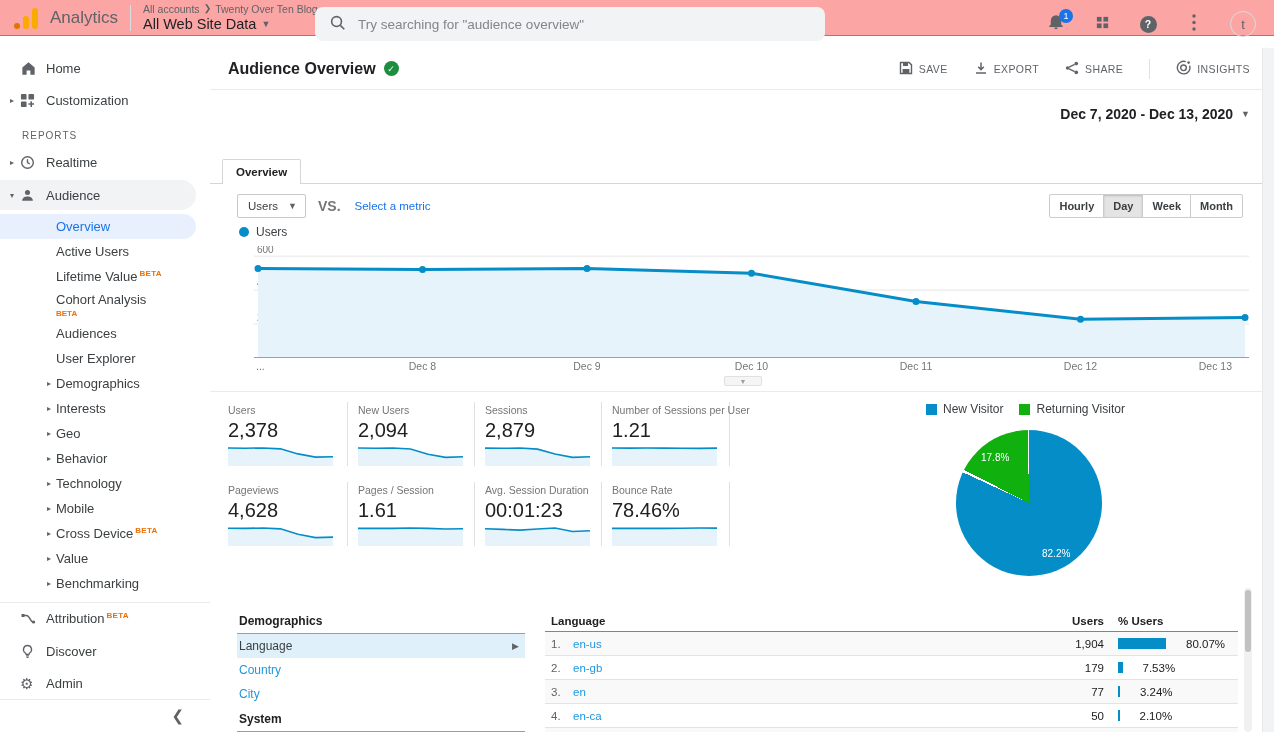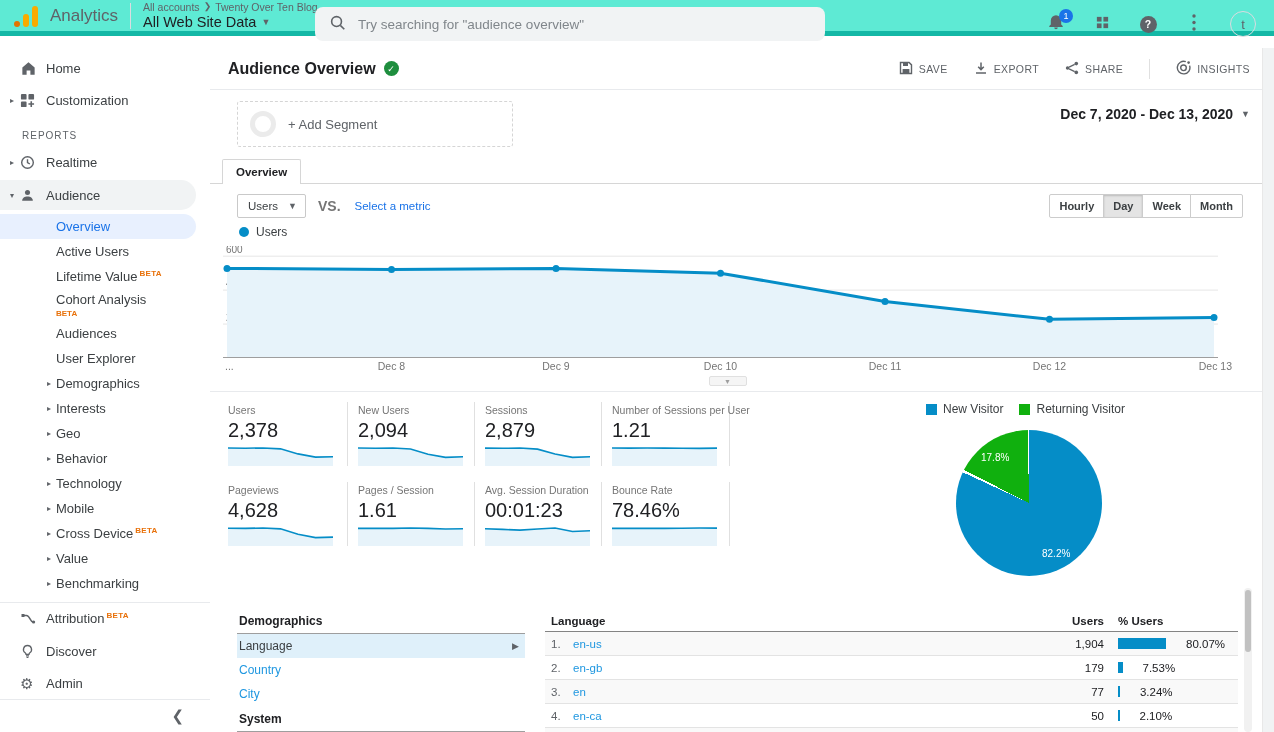--- a/index.html
+++ b/index.html
@@ -1,22 +1,22 @@
 <!DOCTYPE html>
 <html><head>
 <meta charset="utf-8">
 <style>
   * { box-sizing: border-box; margin: 0; padding: 0; }
   html,body { width:1274px; height:732px; }
   body { font-family:"Liberation Sans", sans-serif; background:#fff; color:#3c4043; overflow:hidden; }
   .app { position:relative; width:1274px; height:732px; background:#fff; }
 
   
-  .topbar { position:absolute; top:0; left:0; right:0; height:36px; background:#5eead4;
-            border-bottom:5px solid #14b8a6; display:flex; align-items:center; z-index:30; }
+  .topbar { position:absolute; top:0; left:0; right:0; height:36px; background:#fca5a5;
+            border-bottom:1px solid #14b8a6; display:flex; align-items:center; z-index:30; }
   .logo-wrap { display:flex; align-items:center; gap:10px; padding-left:16px; width:128px; }
   .ga-logo { position:relative; width:24px; height:22px; }
   .ga-logo .b1 { position:absolute; right:2px; bottom:0; width:6px; height:21px; background:#f9ab00; border-radius:3px; }
   .ga-logo .b2 { position:absolute; right:11px; bottom:0; width:6px; height:13px; background:#f9ab00; border-radius:3px; }
   .ga-logo .b3 { position:absolute; right:20px; bottom:0; width:6px; height:6px; background:#e37400; border-radius:3px; }
   .product-name { font-size:17px; color:#5f6368; }
   .top-divider { width:1px; height:26px; background:#dadce0; margin:0 12px 0 2px; }
   .crumb-block { line-height:1.15; }
   .crumb-top { font-size:10.5px; color:#5f6368; display:flex; gap:4px; align-items:center; }
   .crumb-top .sep { color:#5f6368; font-size:9px; }
@@ -94,21 +94,21 @@
   .gran-btn { border:1px solid #ccc; background:#fff; font-size:11px; font-weight:bold; color:#3c4043; padding:5px 9px;
               margin-left:-1px; cursor:pointer; font-family:"Liberation Sans",sans-serif; }
   .gran-btn:first-child { border-radius:2px 0 0 2px; margin-left:0; }
   .gran-btn:last-child { border-radius:0 2px 2px 0; }
   .gran-btn.active { background:#e4e4e4; box-shadow:inset 0 1px 2px rgba(0,0,0,.18); }
 
   .legend-row { height:20px; display:flex; align-items:center; gap:7px; padding-left:29px; margin-top:2px; }
   .dot { width:10px; height:10px; border-radius:50%; background:#058dc7; }
   .legend-label { font-size:12px; color:#3c4043; }
 
-  .chart-wrap { position:relative; margin:4px 42px 0 13px; }
+  .chart-wrap { position:relative; margin:4px 42px 0 44px; }
   .xlabels { position:relative; height:15px; font-size:10.5px; color:#757575; }
   .xlabels span { position:absolute; top:2px; white-space:nowrap; }
   .expander { width:38px; height:10px; margin:3px auto 0; background:#f5f5f5; border:1px solid #e0e0e0; border-radius:2px;
               display:flex; align-items:center; justify-content:center; font-size:7px; color:#9e9e9e; cursor:pointer; }
   .section-div { border-bottom:1px solid #e8eaed; margin-top:5px; }
 
   .metrics-area { position:relative; height:188px; margin-top:10px; }
   .scorecards { display:grid; grid-template-columns:130px 127px 127px 128px; margin-left:8px; row-gap:16px; }
   .scard { padding:2px 6px 0 10px; border-right:1px solid #e0e0e0; }
   .scard .lbl { font-size:10.5px; color:#757575; white-space:nowrap; }
@@ -391,24 +391,20 @@
                 <circle cx="7.5" cy="7.8" r="2.8"></circle>
                 <path d="M13.6 5.6a6.3 6.3 0 1 1-3.8-3.9"></path>
                 <circle cx="12.6" cy="2.6" r="1.3" fill="#5f6368" stroke="none"></circle>
               </svg></span>
             <span>INSIGHTS</span>
           </div>
         </div>
     </div>
 
     <div class="segment-row">
-      <div class="seg-card seg-add">
-        <div class="seg-ring-gray"></div>
-        <span class="seg-add-label">+ Add Segment</span>
-      </div>
       <div class="date-range">
         <span class="date-text">Dec 7, 2020 - Dec 13, 2020</span>
         <span class="caret">▼</span>
       </div>
     </div>
 
     <div class="tabbar">
       <div class="tab">Overview</div>
     </div>
 

